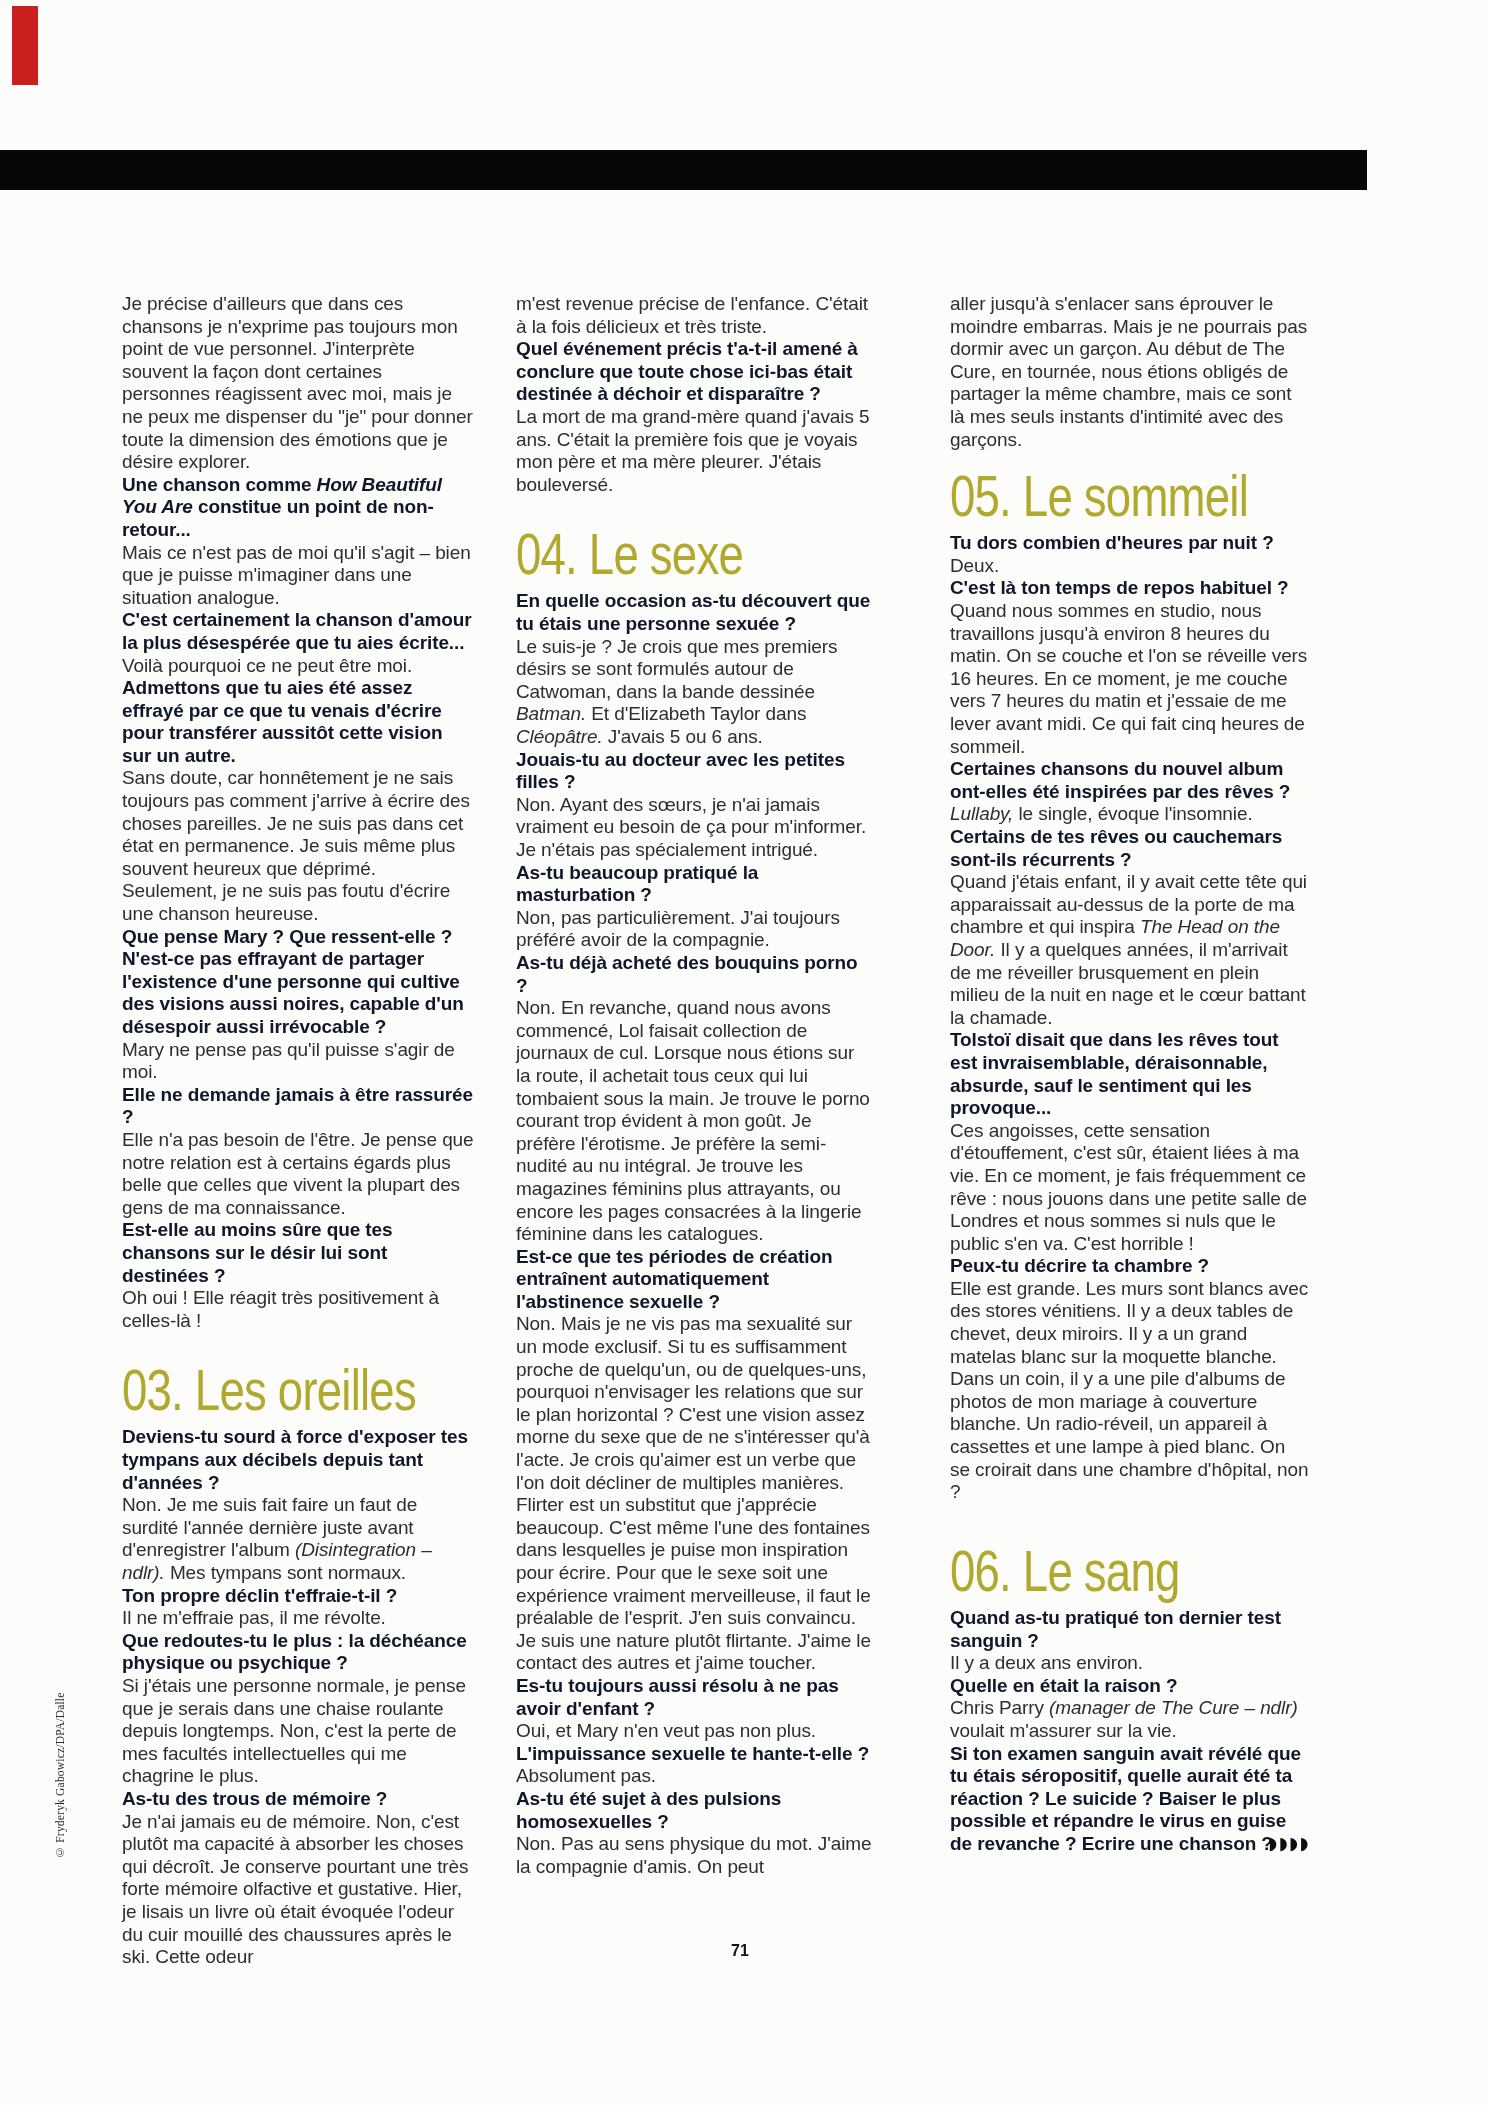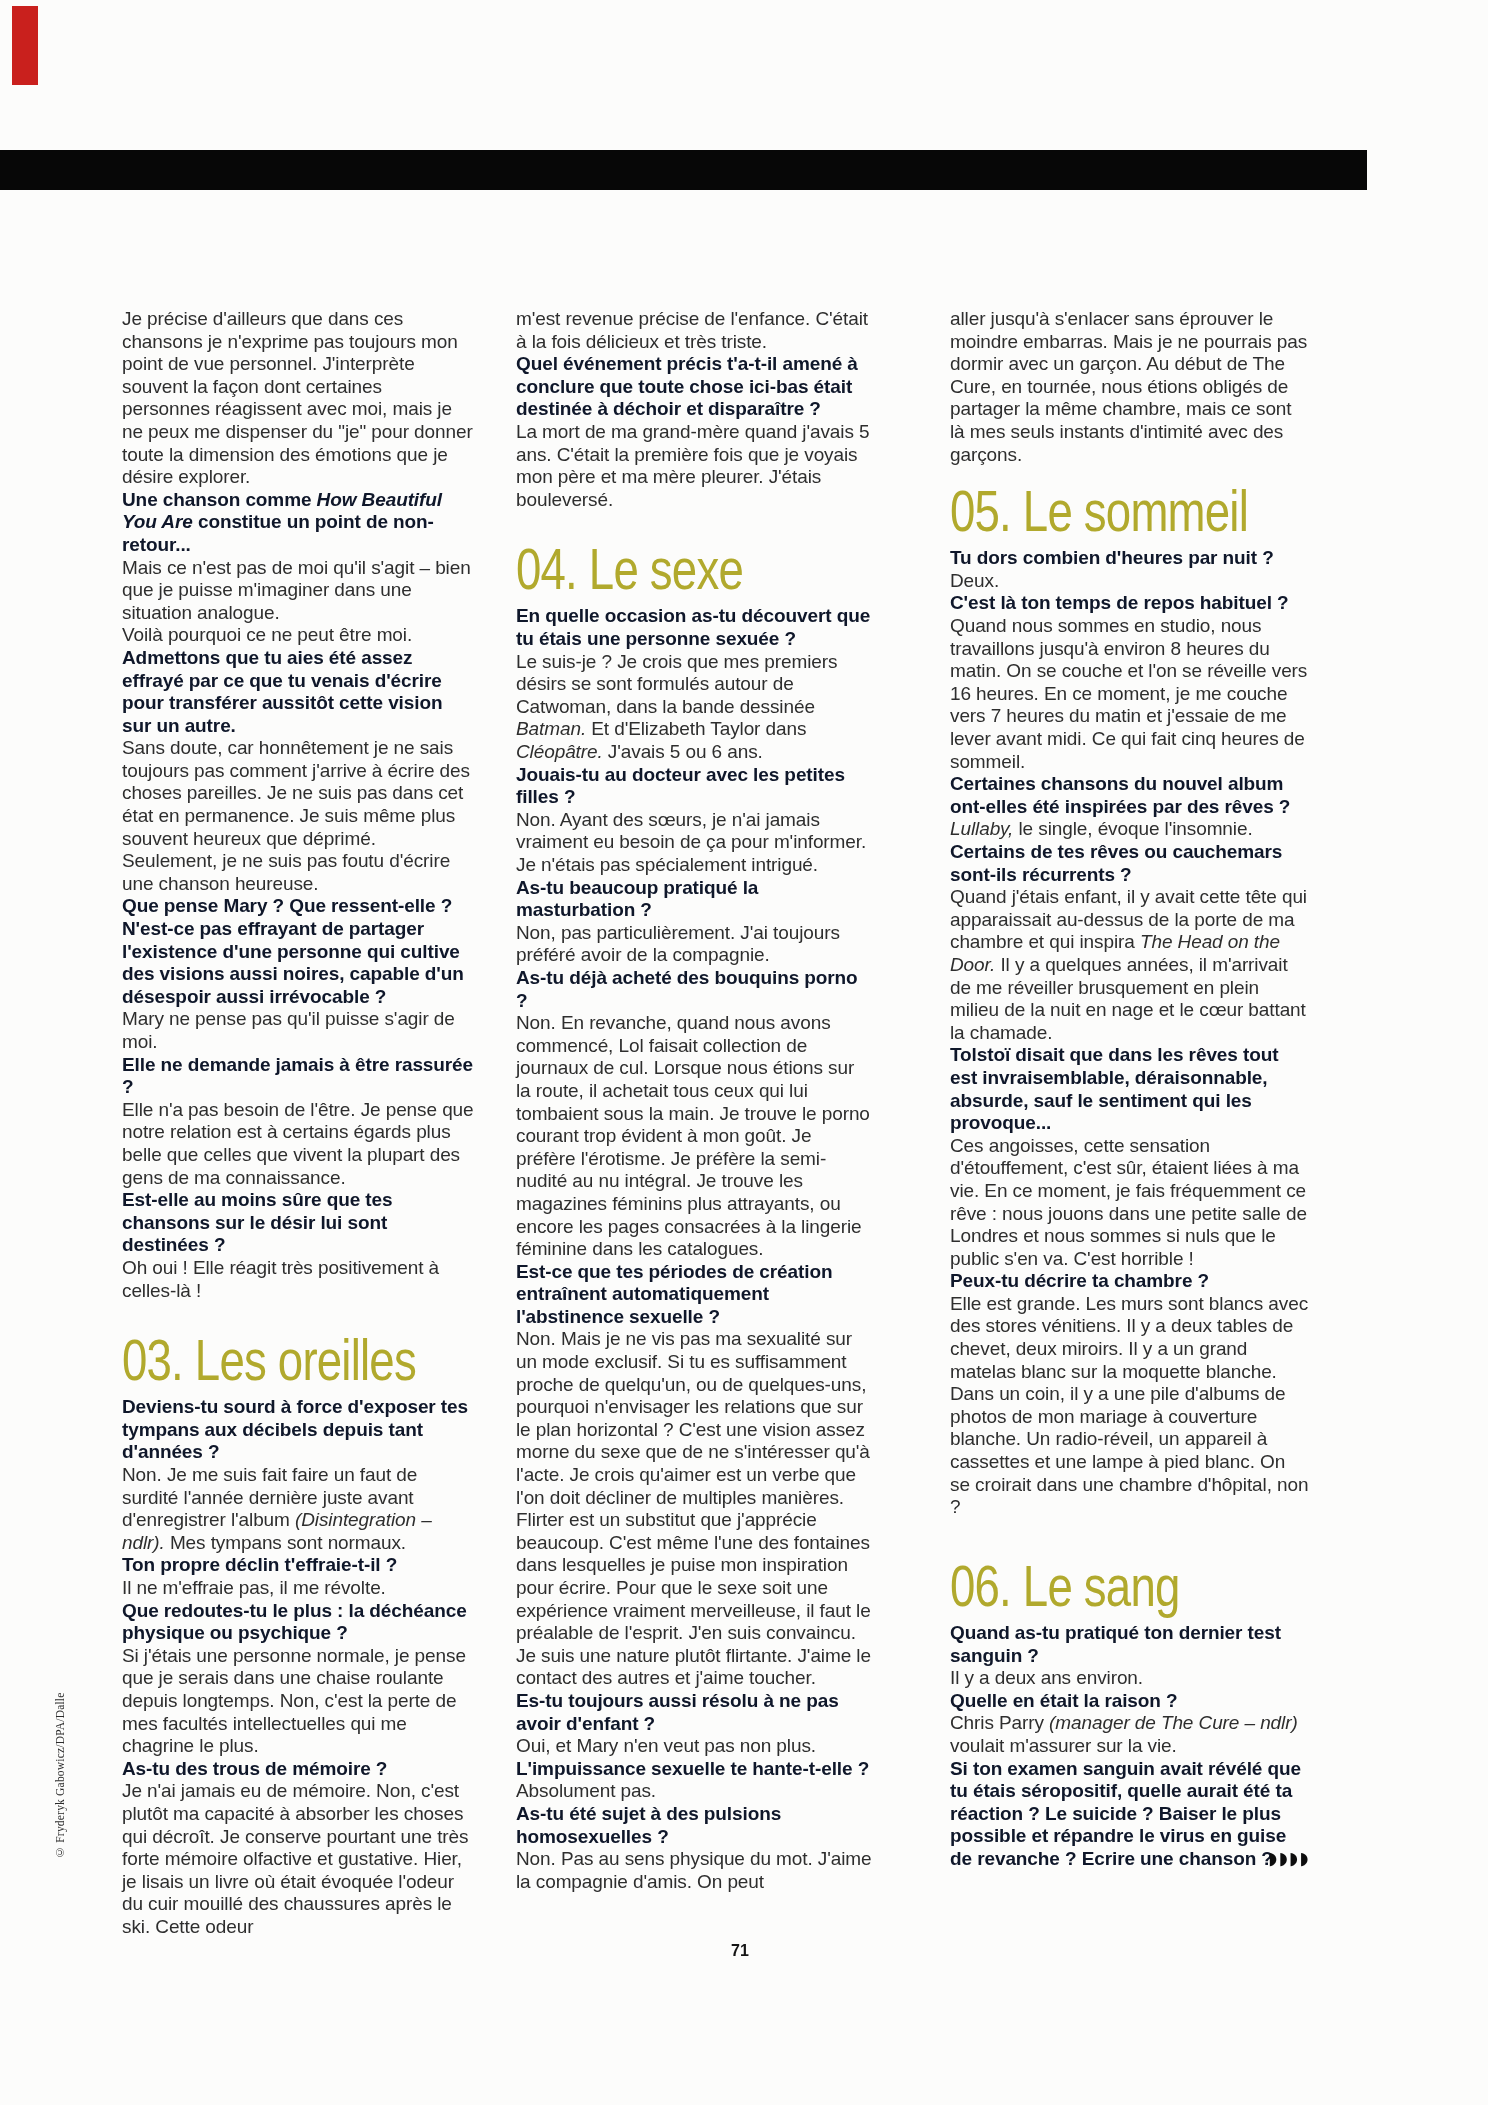--- a/index.html
+++ b/index.html
@@ -1,20 +1,20 @@
 <!DOCTYPE html>
 <html><head>
 <meta charset="utf-8">
 <style>
   html,body{margin:0;padding:0;background:#e8e8e8;}
   .page{position:relative;width:1488px;height:2105px;background:#fcfcfb;overflow:hidden;
         font-family:"Liberation Sans","DejaVu Sans",sans-serif;}
   .red-tab{position:absolute;left:12px;top:6px;width:26px;height:79px;background:#c9201d;}
   .black-bar{position:absolute;left:0;top:150px;width:1367px;height:40px;background:#070707;}
-  .col{position:absolute;top:308px;font-size:19px;line-height:22.6px;letter-spacing:-0.1px;}
+  .col{position:absolute;top:293px;font-size:19px;line-height:22.6px;letter-spacing:-0.1px;}
   .col1{left:122px;width:352px;}
   .col2{left:516px;width:356px;}
   .col3{left:910px;width:360px;margin-left:40px;}
   p{margin:0;}
   .a{color:#2e2e2e;}
   .q{color:#0f172a;font-weight:bold;}
   .h{color:#b1a92d;font-size:57px;line-height:0.95;font-weight:400;letter-spacing:-1px;
      white-space:nowrap;transform:scaleX(0.8);transform-origin:0 70%;margin:31px 0 9px 0;}
   .h-tight{margin-top:18px;}
   .h-loose{margin-top:40px;}
@@ -32,20 +32,21 @@
 
 <div class="page">
 
   <div class="red-tab"></div>
   <div class="black-bar"></div>
 
   <div class="col col1">
     <p class="a">Je précise d'ailleurs que dans ces chansons je n'exprime pas toujours mon point de vue personnel. J'interprète souvent la façon dont certaines personnes réagissent avec moi, mais je ne peux me dispenser du "je" pour donner toute la dimension des émotions que je désire explorer.</p>
     <p class="q"><span>Une chanson comme </span><i>How Beautiful You Are</i><span> constitue un point de non-retour...</span></p>
     <p class="a">Mais ce n'est pas de moi qu'il s'agit – bien que je puisse m'imaginer dans une situation analogue.</p>
+    <p class="q">C'est certainement la chanson d'amour la plus désespérée que tu aies écrite...</p>
     <p class="a">Voilà pourquoi ce ne peut être moi.</p>
     <p class="q">Admettons que tu aies été assez effrayé par ce que tu venais d'écrire pour transférer aussitôt cette vision sur un autre.</p>
     <p class="a">Sans doute, car honnêtement je ne sais toujours pas comment j'arrive à écrire des choses pareilles. Je ne suis pas dans cet état en permanence. Je suis même plus souvent heureux que déprimé. Seulement, je ne suis pas foutu d'écrire une chanson heureuse.</p>
     <p class="q">Que pense Mary ? Que ressent-elle ? N'est-ce pas effrayant de partager l'existence d'une personne qui cultive des visions aussi noires, capable d'un désespoir aussi irrévocable ?</p>
     <p class="a">Mary ne pense pas qu'il puisse s'agir de moi.</p>
     <p class="q">Elle ne demande jamais à être rassurée ?</p>
     <p class="a">Elle n'a pas besoin de l'être. Je pense que notre relation est à certains égards plus belle que celles que vivent la plupart des gens de ma connaissance.</p>
     <p class="q">Est-elle au moins sûre que tes chansons sur le désir lui sont destinées ?</p>
     <p class="a">Oh oui ! Elle réagit très positivement à celles-là !</p>
     <p class="h">03. Les oreilles</p>

